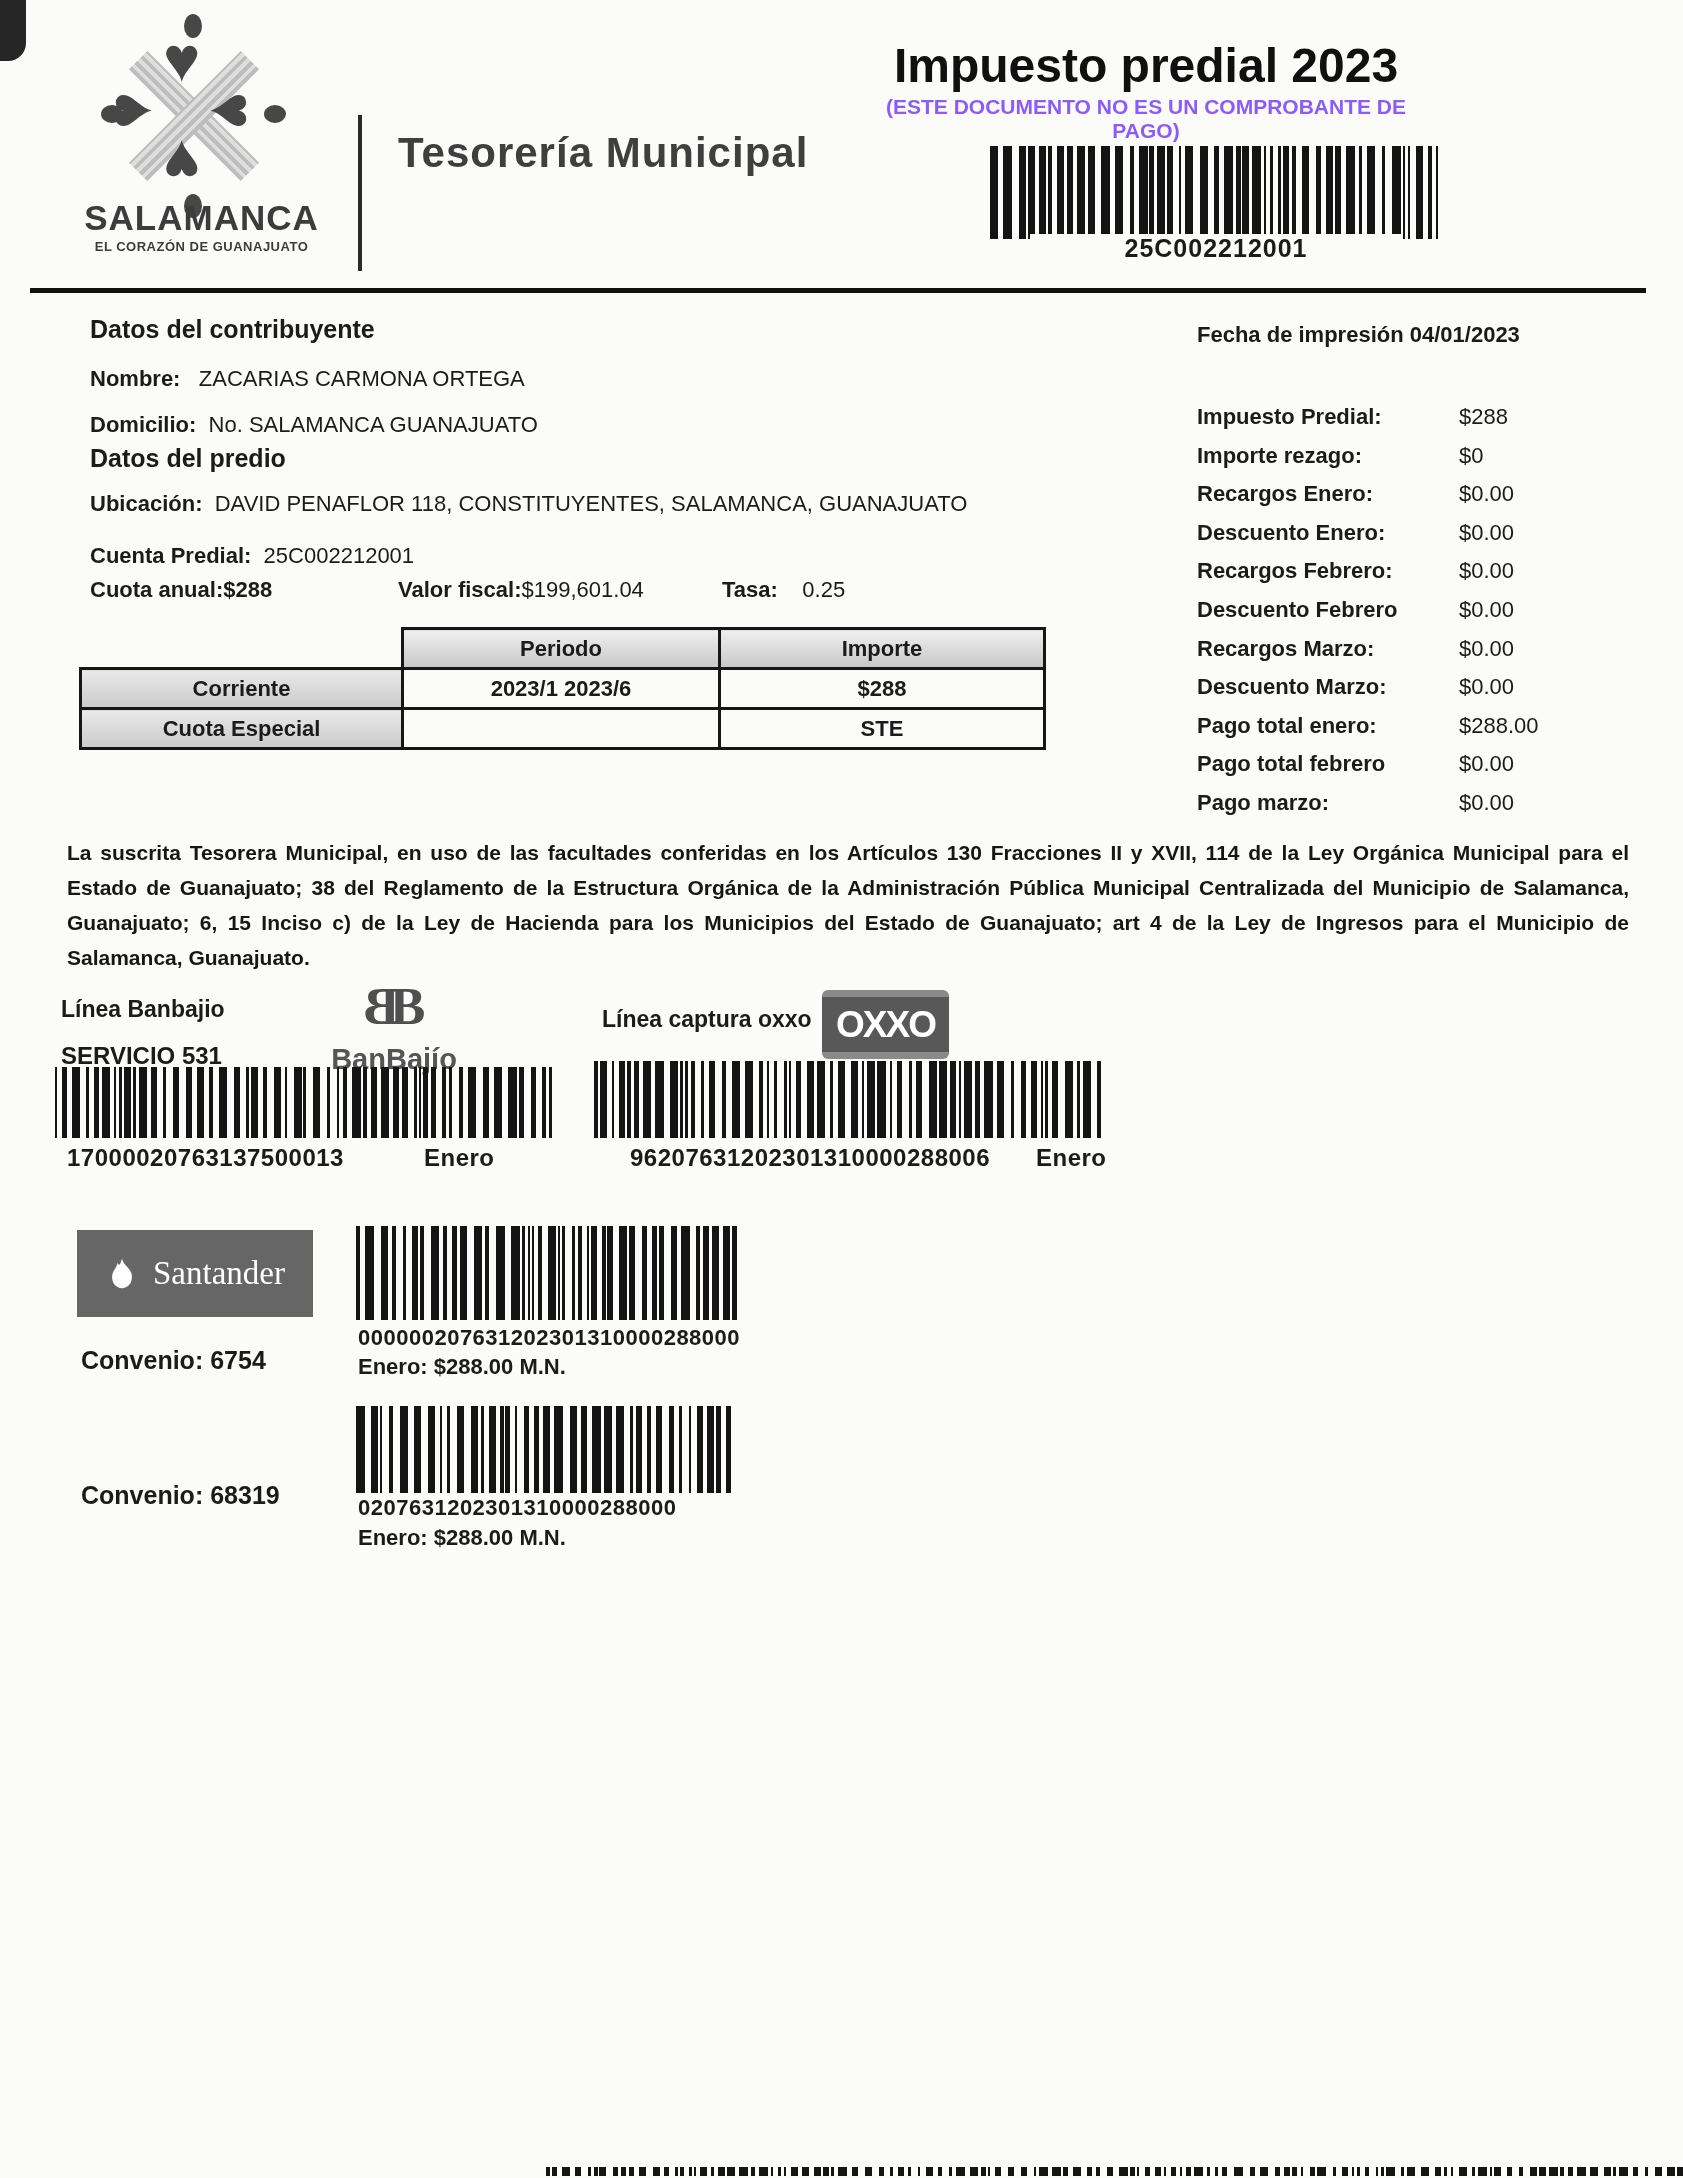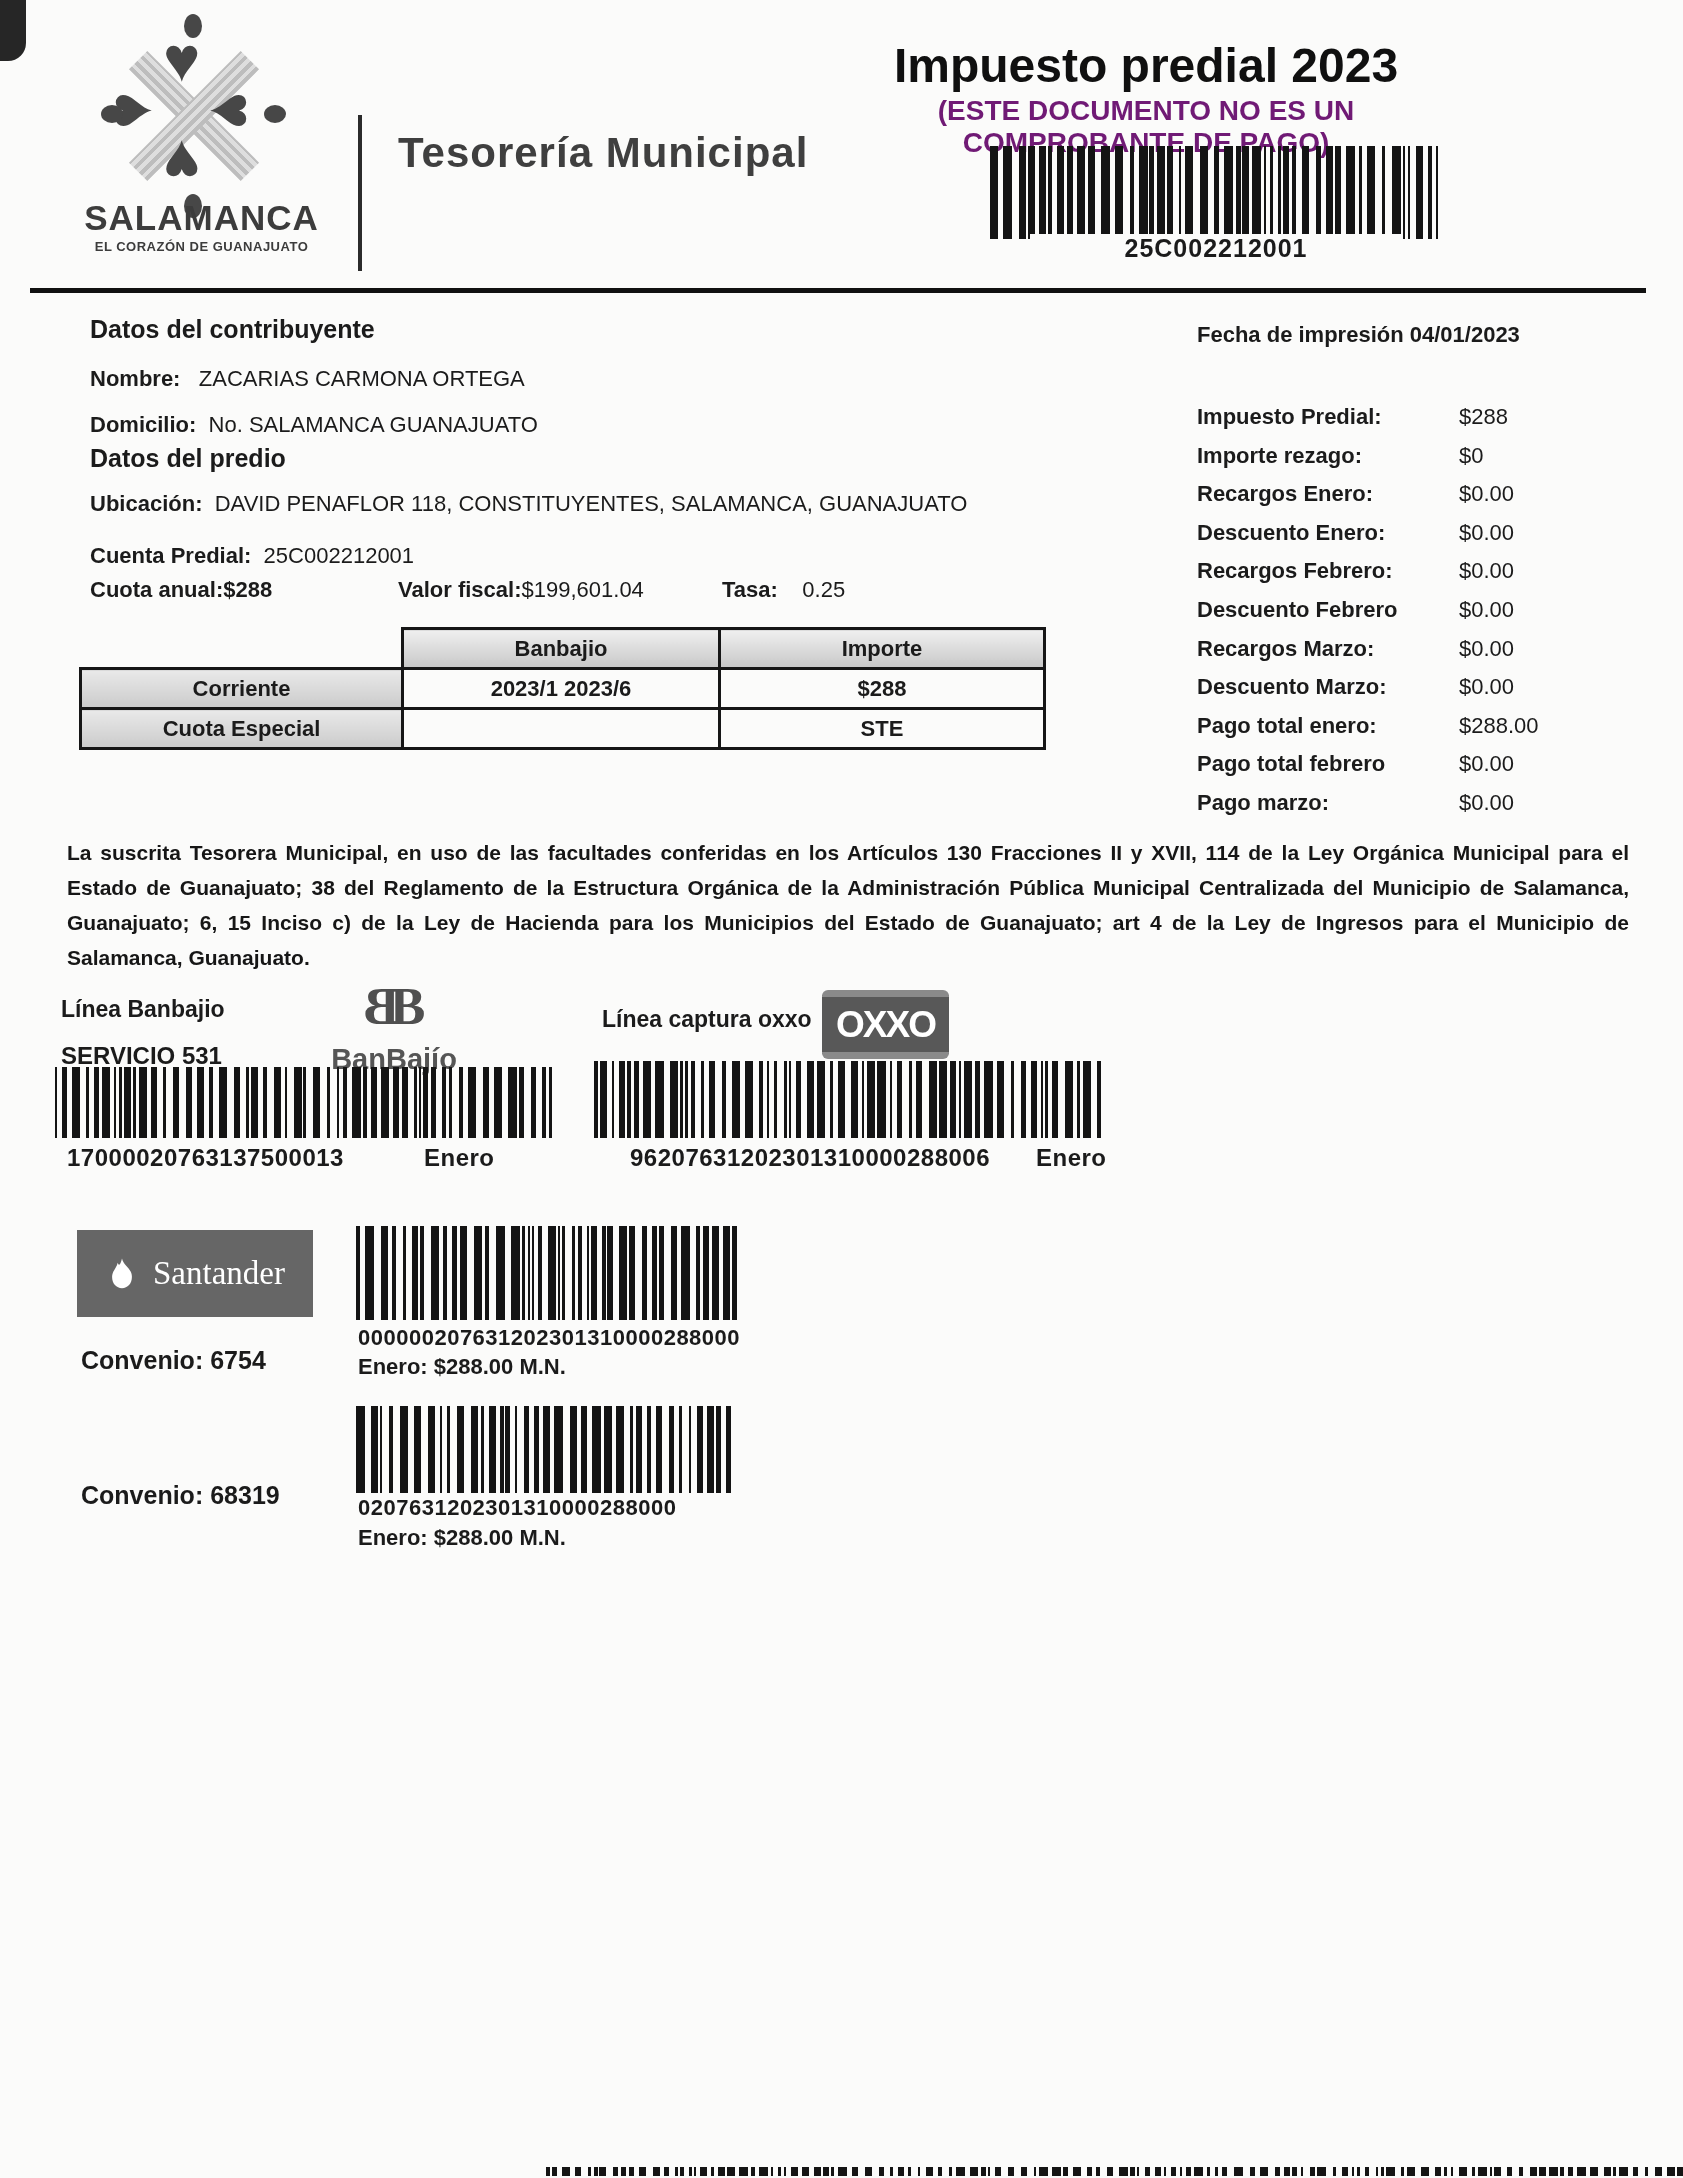--- a/index.html
+++ b/index.html
@@ -19,21 +19,21 @@
          background:repeating-linear-gradient(0deg,#bdbdbd 0 4px,#dedede 4px 8px);}
   .xband.a{transform:rotate(45deg);}
   .xband.b2{transform:rotate(-45deg);}
   .heart{position:absolute;font-size:63px;color:#474747;line-height:1;}
   .dot{position:absolute;background:#474747;border-radius:50%;}
   .brand-name{left:48px;top:198px;width:307px;font-size:35px;letter-spacing:1px;color:#3c3c3c;}
   .brand-tag{left:48px;top:239px;width:307px;font-size:13px;letter-spacing:0.5px;color:#3c3c3c;}
   .vdiv{left:358px;top:115px;width:4px;height:156px;background:#2b2b2b;}
   .dept{left:398px;top:129px;width:455px;font-size:42px;color:#3f3f3f;letter-spacing:1px;}
   .doc-title{left:859px;top:38px;width:574px;font-size:48px;color:#101010;}
-  .doc-sub{left:859px;top:95px;width:574px;font-size:28px;color:#701a75;}
+  .doc-sub{left:859px;top:95px;width:574px;font-size:21px;color:#8b5cf6;}
   .hrule{left:30px;top:288px;width:1616px;height:5px;background:#111;}
 
   
   .barcode{position:absolute;background:transparent;}
   .barcode i{position:absolute;top:0;bottom:0;background:#141414;display:block;}
   .bc-top{left:990px;top:146px;width:451px;height:93px;}
   .bc-top-label{left:1030px;top:234px;width:372px;font-size:25px;background:#fbfbfa;letter-spacing:1px;}
 
   
   .sec-title{font-size:25px;}
@@ -183,21 +183,21 @@
   </div>
   <div class="row-line" style="left:722px;top:577px;">
     <span class="lbl">Tasa:</span>&nbsp;&nbsp;&nbsp;
     <span>0.25</span>
   </div>
 
   <table class="ptable">
     <tbody>
         <tr>
       <td class="blank c1"></td>
-      <td class="headc c2">Banbajio</td>
+      <td class="headc c2">Periodo</td>
       <td class="headc c3">Importe</td>
     </tr>
     <tr>
       <td class="gray c1">Corriente</td>
       <td class="c2">2023/1 2023/6</td>
       <td class="c3">$288</td>
     </tr>
     <tr>
       <td class="gray c1">Cuota Especial</td>
       <td class="c2"></td>

